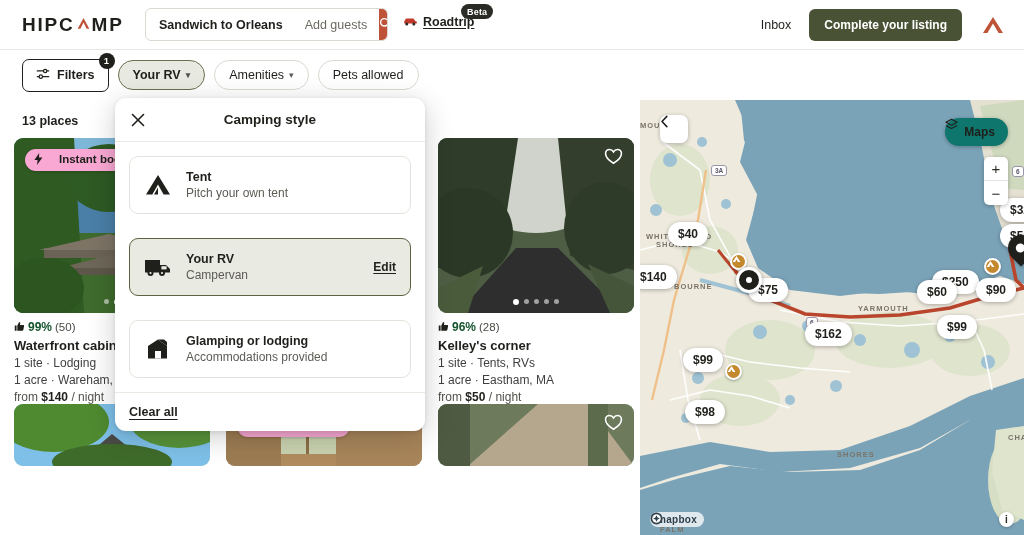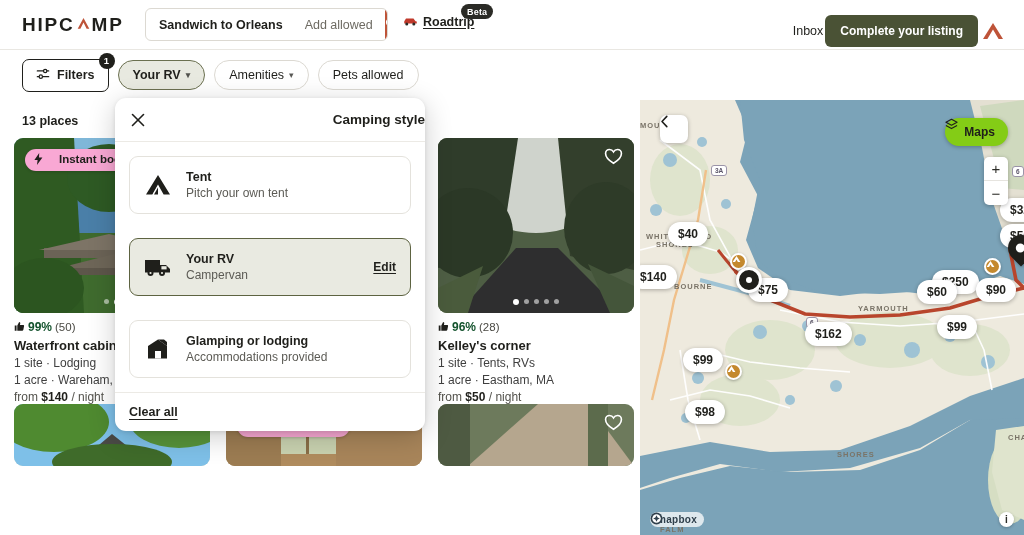--- a/index.html
+++ b/index.html
@@ -51,22 +51,22 @@
     font-size: 12.5px; color: #1f1f1b; font-weight: 600;
     text-decoration: underline; text-underline-offset: 2px;
   }
   .beta-badge {
     position: absolute; left: 58px; top: -9px;
     background: #2b2b26; color: #fff; font-size: 9px; font-weight: 600;
     padding: 2.5px 6px; border-radius: 9px; letter-spacing: .2px;
   }
 
   .header-right {
-    position: absolute; right: 18px; top: 6px; height: 50px;
-    display: flex; align-items: center; gap: 2px;
+    position: absolute; right: 18px; top: 0; height: 50px;
+    display: flex; align-items: center; gap: 18px;
   }
   .inbox-link { font-size: 12.5px; color: #1f1f1b; cursor: pointer; }
   .cta-btn {
     background: #4a5235; color: #fff; font-size: 12px; font-weight: 600;
     padding: 9px 15px; border-radius: 6px; border: none; cursor: pointer;
     font-family: inherit;
   }
   .avatar-mark { width: 26px; height: 26px; display: flex; align-items: center; justify-content: center; cursor: pointer; }
 
   
@@ -144,21 +144,21 @@
 
   
   .modal {
     position: absolute; left: 115px; top: 98px; width: 310px;
     background: #fff; border-radius: 11px; z-index: 60;
     box-shadow: 0 6px 28px rgba(0,0,0,.20), 0 1px 4px rgba(0,0,0,.10);
     overflow: hidden;
   }
   .modal-head {
     position: relative; height: 44px; border-bottom: 1px solid #eceae5;
-    display: flex; align-items: center; justify-content: flex-end;
+    display: flex; align-items: center; justify-content: center;
   }
   .modal-title { font-size: 13.5px; font-weight: 700; color: #1f1f1b; }
   .modal-close {
     position: absolute; left: 14px; top: 13px; width: 18px; height: 18px;
     cursor: pointer; display: flex; align-items: center; justify-content: center;
   }
   .modal-body { padding: 14px; display: flex; flex-direction: column; gap: 24px; }
   .style-opt {
     position: relative; display: flex; align-items: center; gap: 14px;
     border: 1px solid #e4e2dc; border-radius: 9px; padding: 13px 14px;
@@ -191,21 +191,21 @@
     position: absolute; left: 640px; top: 100px; width: 384px; height: 435px;
     overflow: hidden; background: #6e9cb5;
   }
   .map svg { position: absolute; inset: 0; }
   .map-back {
     position: absolute; left: 20px; top: 15px; width: 28px; height: 28px;
     background: #fff; border-radius: 7px; box-shadow: 0 1px 4px rgba(0,0,0,.28);
     display: flex; align-items: center; justify-content: center; cursor: pointer; z-index: 10;
   }
   .maps-btn {
-    position: absolute; right: 16px; top: 18px; background: #84cc16;
+    position: absolute; right: 16px; top: 18px; background: #0f766e;
     border-radius: 16px; padding: 7px 13px; font-size: 12px; font-weight: 600;
     color: #1f1f1b; box-shadow: 0 1px 4px rgba(0,0,0,.28); cursor: pointer;
     display: flex; align-items: center; gap: 6px; z-index: 10;
   }
   .zoom-ctl {
     position: absolute; right: 16px; top: 57px; width: 24px;
     background: #fff; border-radius: 5px; box-shadow: 0 1px 4px rgba(0,0,0,.28);
     z-index: 10; overflow: hidden;
   }
   .zoom-ctl div {
@@ -269,21 +269,21 @@
         <svg width="15" height="15" viewBox="0 0 16 16">
             <path d="M8 2 L14.2 13.6 L11.3 13.6 L8 7 L4.7 13.6 L1.8 13.6 Z" fill="#be5338"></path>
           </svg>
       </span>
       <span>MP</span>
     </div>
 
     <div class="searchbar">
       <div class="search-loc">Sandwich to Orleans</div>
       <div class="search-div"></div>
-      <div class="search-guests">Add allowed</div>
+      <div class="search-guests">Add guests</div>
       <button class="search-btn">
         <span>
           <svg width="13" height="13" viewBox="0 0 16 16" fill="none" stroke="#fff" stroke-width="1.8">
             <circle cx="6.6" cy="6.6" r="4.6"></circle>
               <line x1="10.2" y1="10.2" x2="14.4" y2="14.4" stroke-linecap="round"></line>
           </svg>
         </span>
       </button>
     </div>
 

